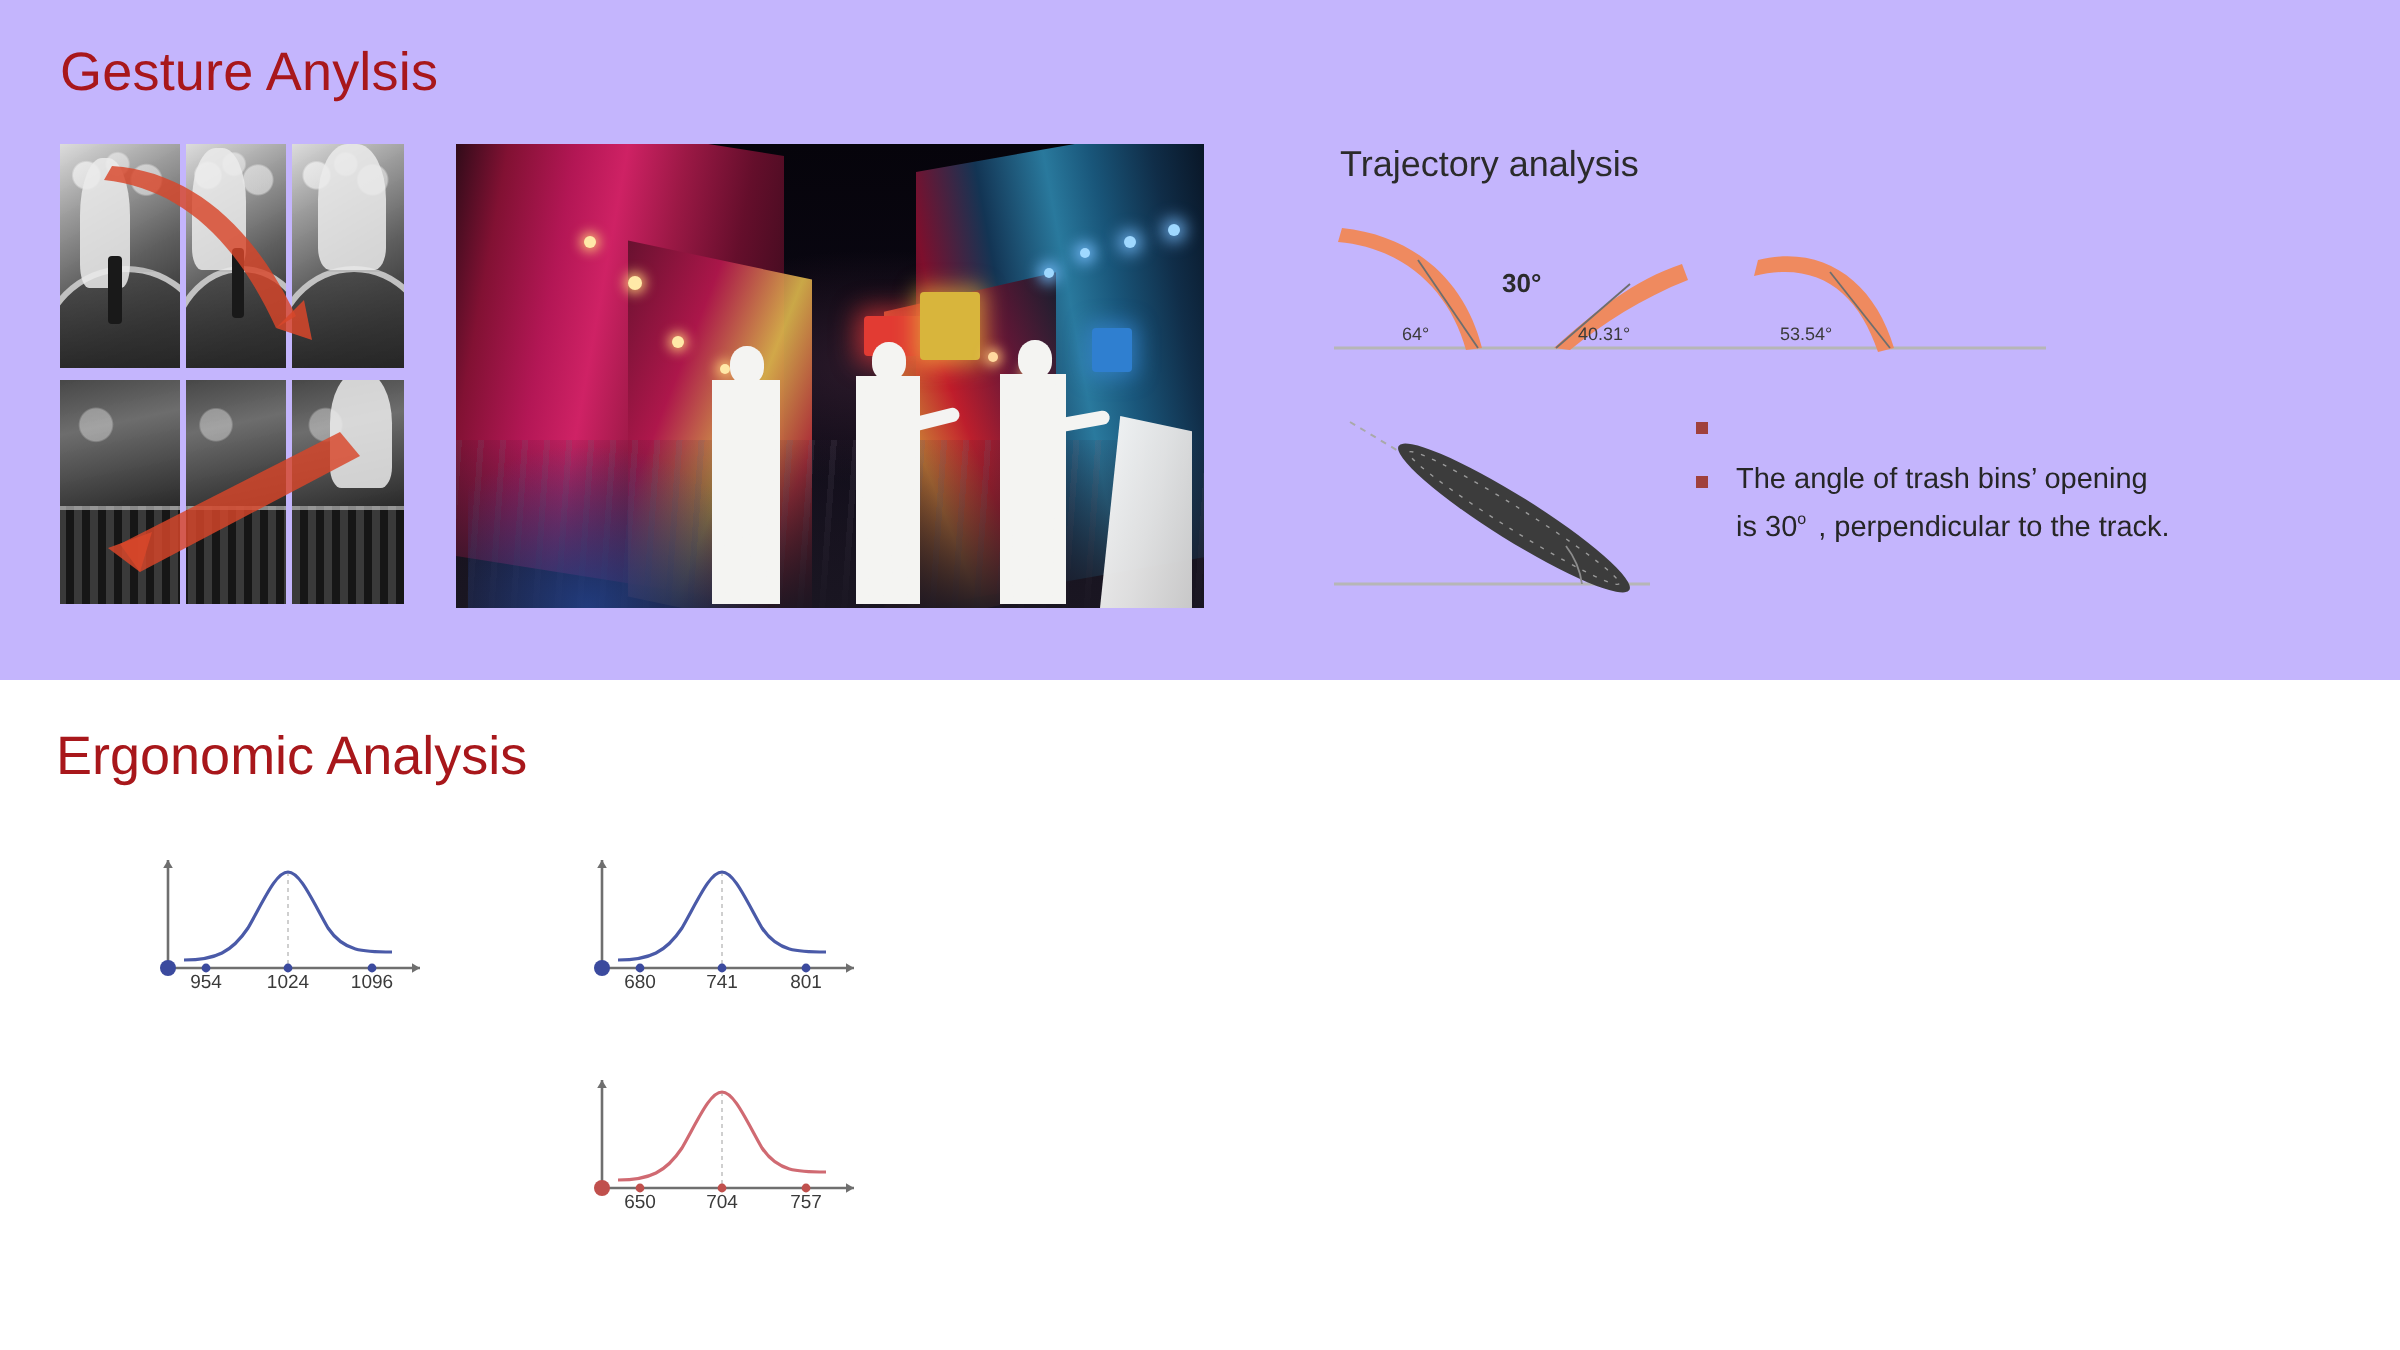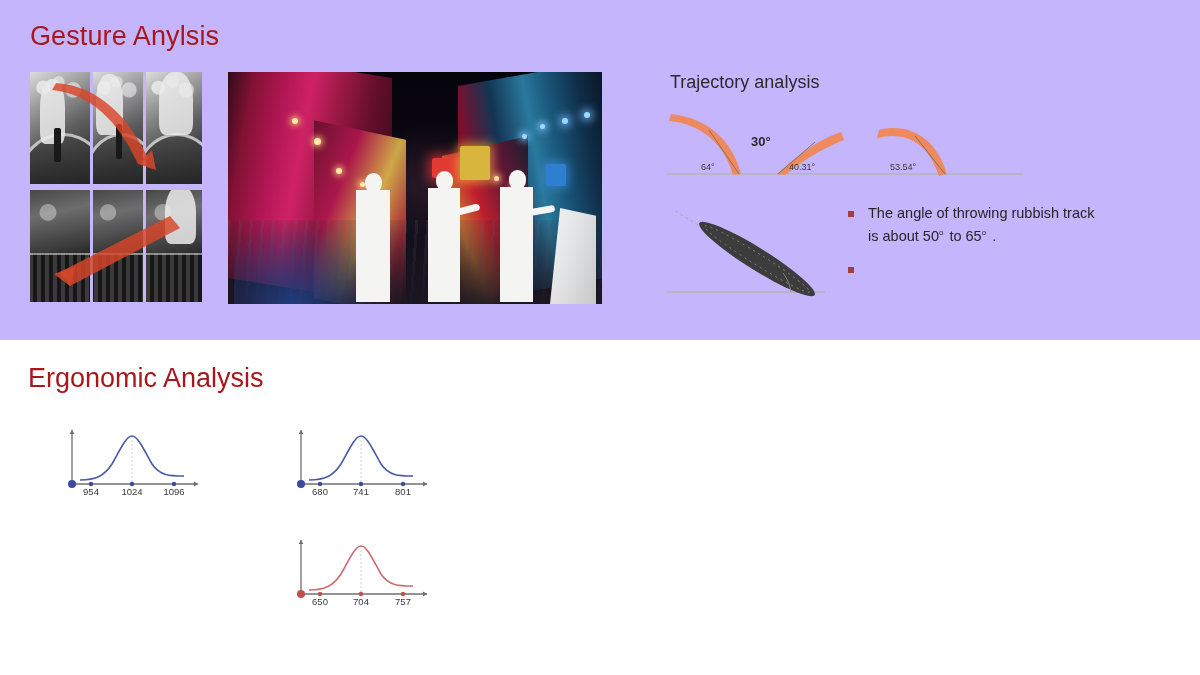--- a/index.html
+++ b/index.html
@@ -421,36 +421,36 @@
         <ellipse cx="92" cy="62" rx="62" ry="5.5" fill="none" stroke="#9a9a9a" stroke-width="0.7" stroke-dasharray="2 4"></ellipse>
       </g>
       <path d="M126,95 A40,40 0 0 0 118,76" fill="none" stroke="#8c8c8c" stroke-width="0.9"></path>
     </svg>
     <div id="angle-30-label">30°</div>
   </div>
 
   <div id="gesture-bullets">
     <div class="bullet-row">
       <div class="bullet-marker"></div>
-      <div class="bullet-text">
-        <span>The angle of throwing rubbish track</span><br>
-        <span>is about 50</span><span class="deg-sup">o</span><span> to 65</span><span class="deg-sup">o</span><span> .</span>
-      </div>
     </div>
     <div class="bullet-row">
       <div class="bullet-marker"></div>
+      <div class="bullet-text">
+        <span>The angle of trash bins’ opening</span><br>
+        <span>is 30</span><span class="deg-sup">o</span><span> , perpendicular to the track.</span>
+      </div>
     </div>
   </div>
 </div>
 
 <div id="ergonomic-section">
 
   <div id="ergonomic-title">Ergonomic Analysis</div>
 
-  <div class="bell-chart" style="left:64px; top:86px">
+  <div class="bell-chart" style="left:76px; top:86px">
     <svg viewBox="0 0 140 78" width="140" height="78">
       <line x1="8" y1="4" x2="8" y2="58" stroke="#6f6f6f" stroke-width="1.3"></line>
       <path d="M8,4 l-2.4,4 h4.8 z" fill="#6f6f6f"></path>
       <line x1="8" y1="58" x2="134" y2="58" stroke="#6f6f6f" stroke-width="1.3"></line>
       <path d="M134,58 l-4,-2.4 v4.8 z" fill="#6f6f6f"></path>
       <line x1="68" y1="10" x2="68" y2="58" stroke="#cfcfcf" stroke-width="1" stroke-dasharray="2 2"></line>
       <path d="M16,54 C32,54 40,50 48,38 C56,24 62,10 68,10 C74,10 80,24 88,38 C96,50 106,50 120,50" fill="none" stroke="#4a5aa8" stroke-width="1.6"></path>
       <circle cx="8" cy="58" r="4" fill="#3b4a9e"></circle>
       <circle cx="27" cy="58" r="2.2" fill="#3b4a9e"></circle>
       <circle cx="68" cy="58" r="2.2" fill="#3b4a9e"></circle>

